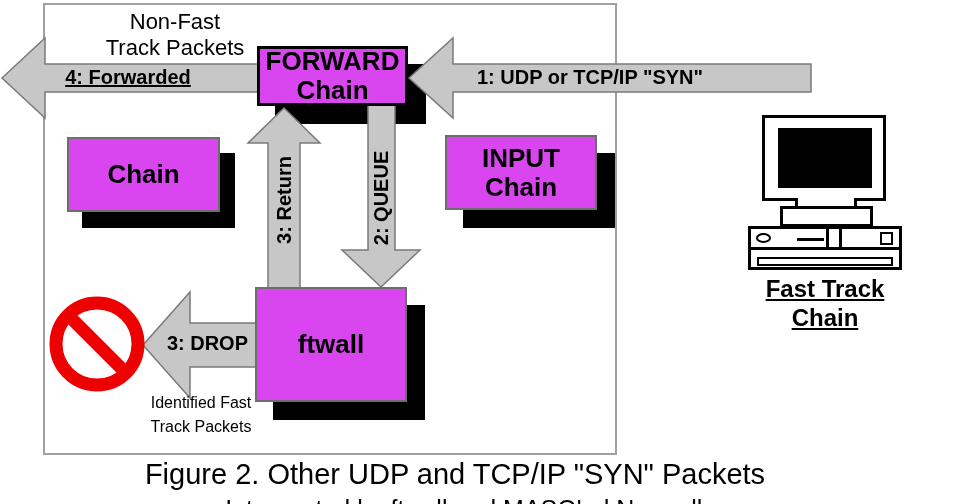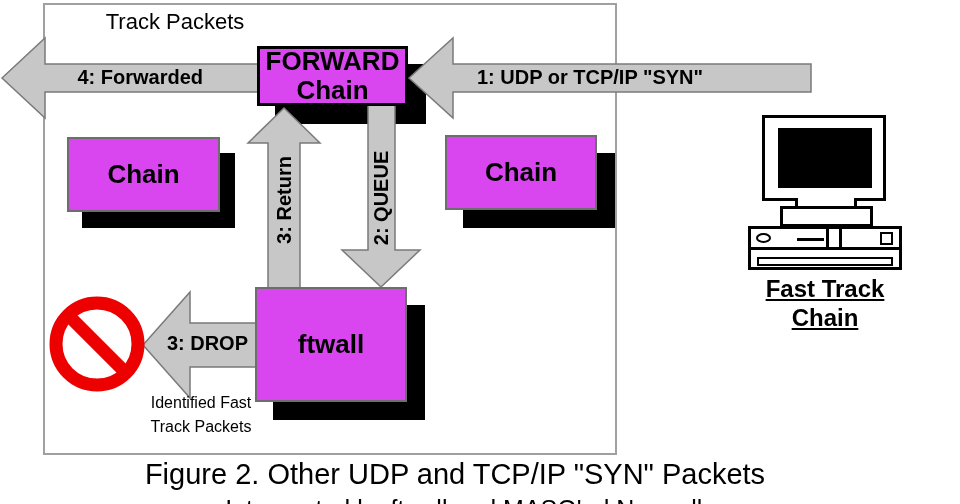--- a/index.html
+++ b/index.html
@@ -21,21 +21,21 @@
   #arrow-layer{left:0;top:0;width:960px;height:504px;z-index:2;}
   
   .wbox{background:#d946ef;box-sizing:border-box;z-index:3;display:flex;flex-direction:column;align-items:center;justify-content:center;
         font-weight:bold;font-size:26px;line-height:29px;text-align:center;}
   #forward-box{left:257px;top:46px;width:151px;height:60px;border:3px solid #000;}
   #output-box{left:67px;top:137px;width:153px;height:75px;border:2px solid #6e6e6e;}
   #input-box{left:445px;top:135px;width:152px;height:75px;border:2px solid #6e6e6e;}
   #ftwall-box{left:255px;top:287px;width:152px;height:115px;border:2px solid #6e6e6e;}
   
   .alabel{z-index:4;font-weight:bold;font-size:20px;white-space:nowrap;}
-  #lbl-forwarded{left:53px;top:66px;width:150px;text-align:right;}
+  #lbl-forwarded{left:53px;top:66px;width:150px;text-align:center;text-decoration:underline;}
   #lbl-syn{left:455px;top:66px;width:270px;text-align:center;}
   #lbl-return{left:214px;top:188px;width:140px;height:24px;line-height:24px;text-align:center;transform:rotate(-90deg);}
   #lbl-queue{left:311px;top:186px;width:140px;height:24px;line-height:24px;text-align:center;transform:rotate(-90deg);}
   #lbl-drop{left:148px;top:332px;width:100px;text-align:right;}
   
   .note{z-index:4;text-align:center;}
   #non-fast{left:90px;top:9px;width:170px;font-size:22px;line-height:26px;}
   #identified{left:115px;top:391px;width:172px;font-size:16px;line-height:24px;}
   #client-label{left:740px;top:274px;width:170px;font-size:24px;line-height:29px;font-weight:bold;text-decoration:underline;}
   #caption1{left:130px;top:458px;width:650px;font-size:29px;}
@@ -86,33 +86,35 @@
   </svg>
 
   <div class="abs wbox" id="forward-box">
     <div>FORWARD</div>
     <div>Chain</div>
   </div>
   <div class="abs wbox" id="output-box">
     <div>Chain</div>
   </div>
   <div class="abs wbox" id="input-box">
+    <div>INPUT</div>
     <div>Chain</div>
   </div>
   <div class="abs wbox" id="ftwall-box">
     <div>ftwall</div>
   </div>
 
   <div class="abs alabel" id="lbl-forwarded">4: Forwarded</div>
   <div class="abs alabel" id="lbl-syn">1: UDP or TCP/IP "SYN"</div>
   <div class="abs alabel" id="lbl-return">3: Return</div>
   <div class="abs alabel" id="lbl-queue">2: QUEUE</div>
   <div class="abs alabel" id="lbl-drop">3: DROP</div>
 
   <div class="abs note" id="non-fast">
+    <div>Non-Fast</div>
     <div>Track Packets</div>
   </div>
   <div class="abs note" id="identified">
     <div>Identified Fast</div>
     <div>Track Packets</div>
   </div>
 
   <div class="abs comp" id="monitor">
     <div id="screen"></div>
   </div>

